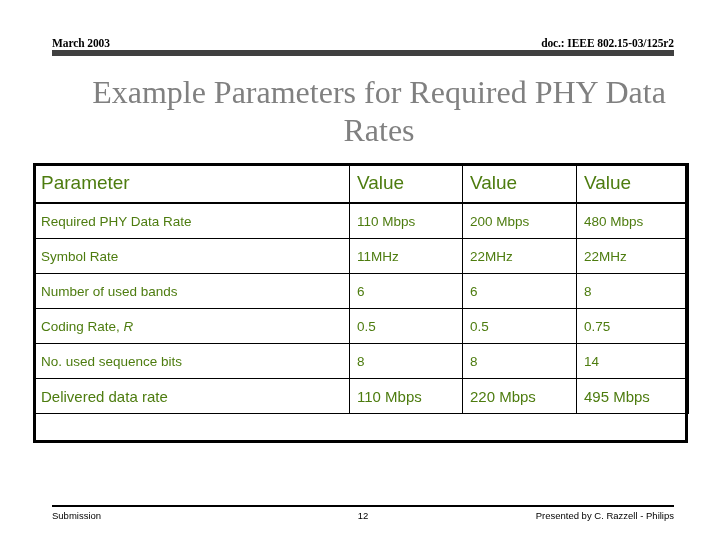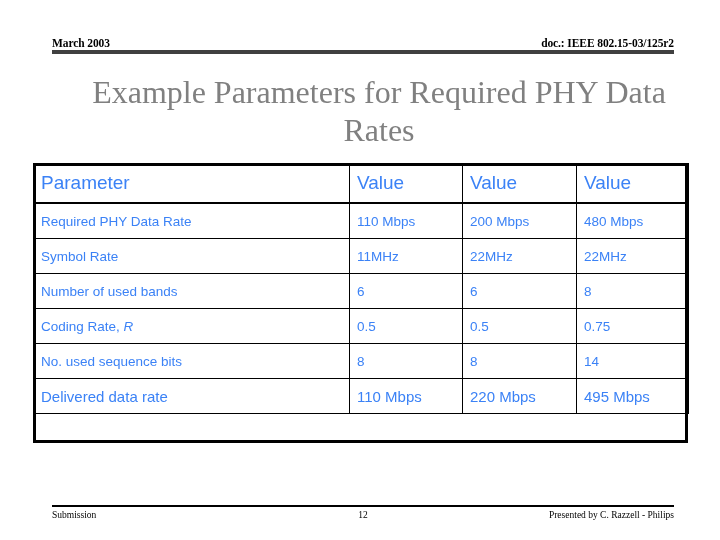--- a/index.html
+++ b/index.html
@@ -15,21 +15,21 @@
     position: relative;
   }
 
   
   .slide-header {
     position: absolute;
     left: 52px;
     top: 28px;
     width: 622px;
     height: 22px;
-    border-bottom: 4px solid #404040;
+    border-bottom: 6px solid #404040;
   }
   .slide-header .hdr-left,
   .slide-header .hdr-right {
     position: absolute;
     bottom: 1px;
     font-family: "Liberation Serif", "DejaVu Serif", serif;
     font-weight: bold;
     font-size: 11.5px;
     color: #000000;
     white-space: nowrap;
@@ -68,21 +68,21 @@
   .param-table col.c-v2    { width: 114px; }
   .param-table col.c-v3    { width: 112px; }
 
   .param-table th,
   .param-table td {
     border: 1px solid #000000;
     padding: 2px 7px;
     text-align: left;
     vertical-align: middle;
     font-family: "Liberation Sans", sans-serif;
-    color: #3b82f6;
+    color: #4d7c0f;
     background: #ffffff;
   }
   .param-table thead th {
     font-size: 19px;
     font-weight: normal;
     height: 34px;
     border-bottom: 2px solid #000000;
   }
   .param-table tbody td {
     font-size: 13.5px;
@@ -110,21 +110,21 @@
     position: absolute;
     left: 52px;
     top: 505px;
     width: 622px;
     height: 20px;
     border-top: 2px solid #000000;
   }
   .slide-footer div {
     position: absolute;
     top: 3px;
-    font-family: Liberation Serif, serif;
+    font-family: Liberation Sans, sans-serif;
     font-size: 9.5px;
     color: #000000;
     white-space: nowrap;
   }
   .slide-footer .ft-left   { left: 0; }
   .slide-footer .ft-center { left: 50%; transform: translateX(-50%); }
   .slide-footer .ft-right  { right: 0; }
 </style>
 </head>
 <body>

